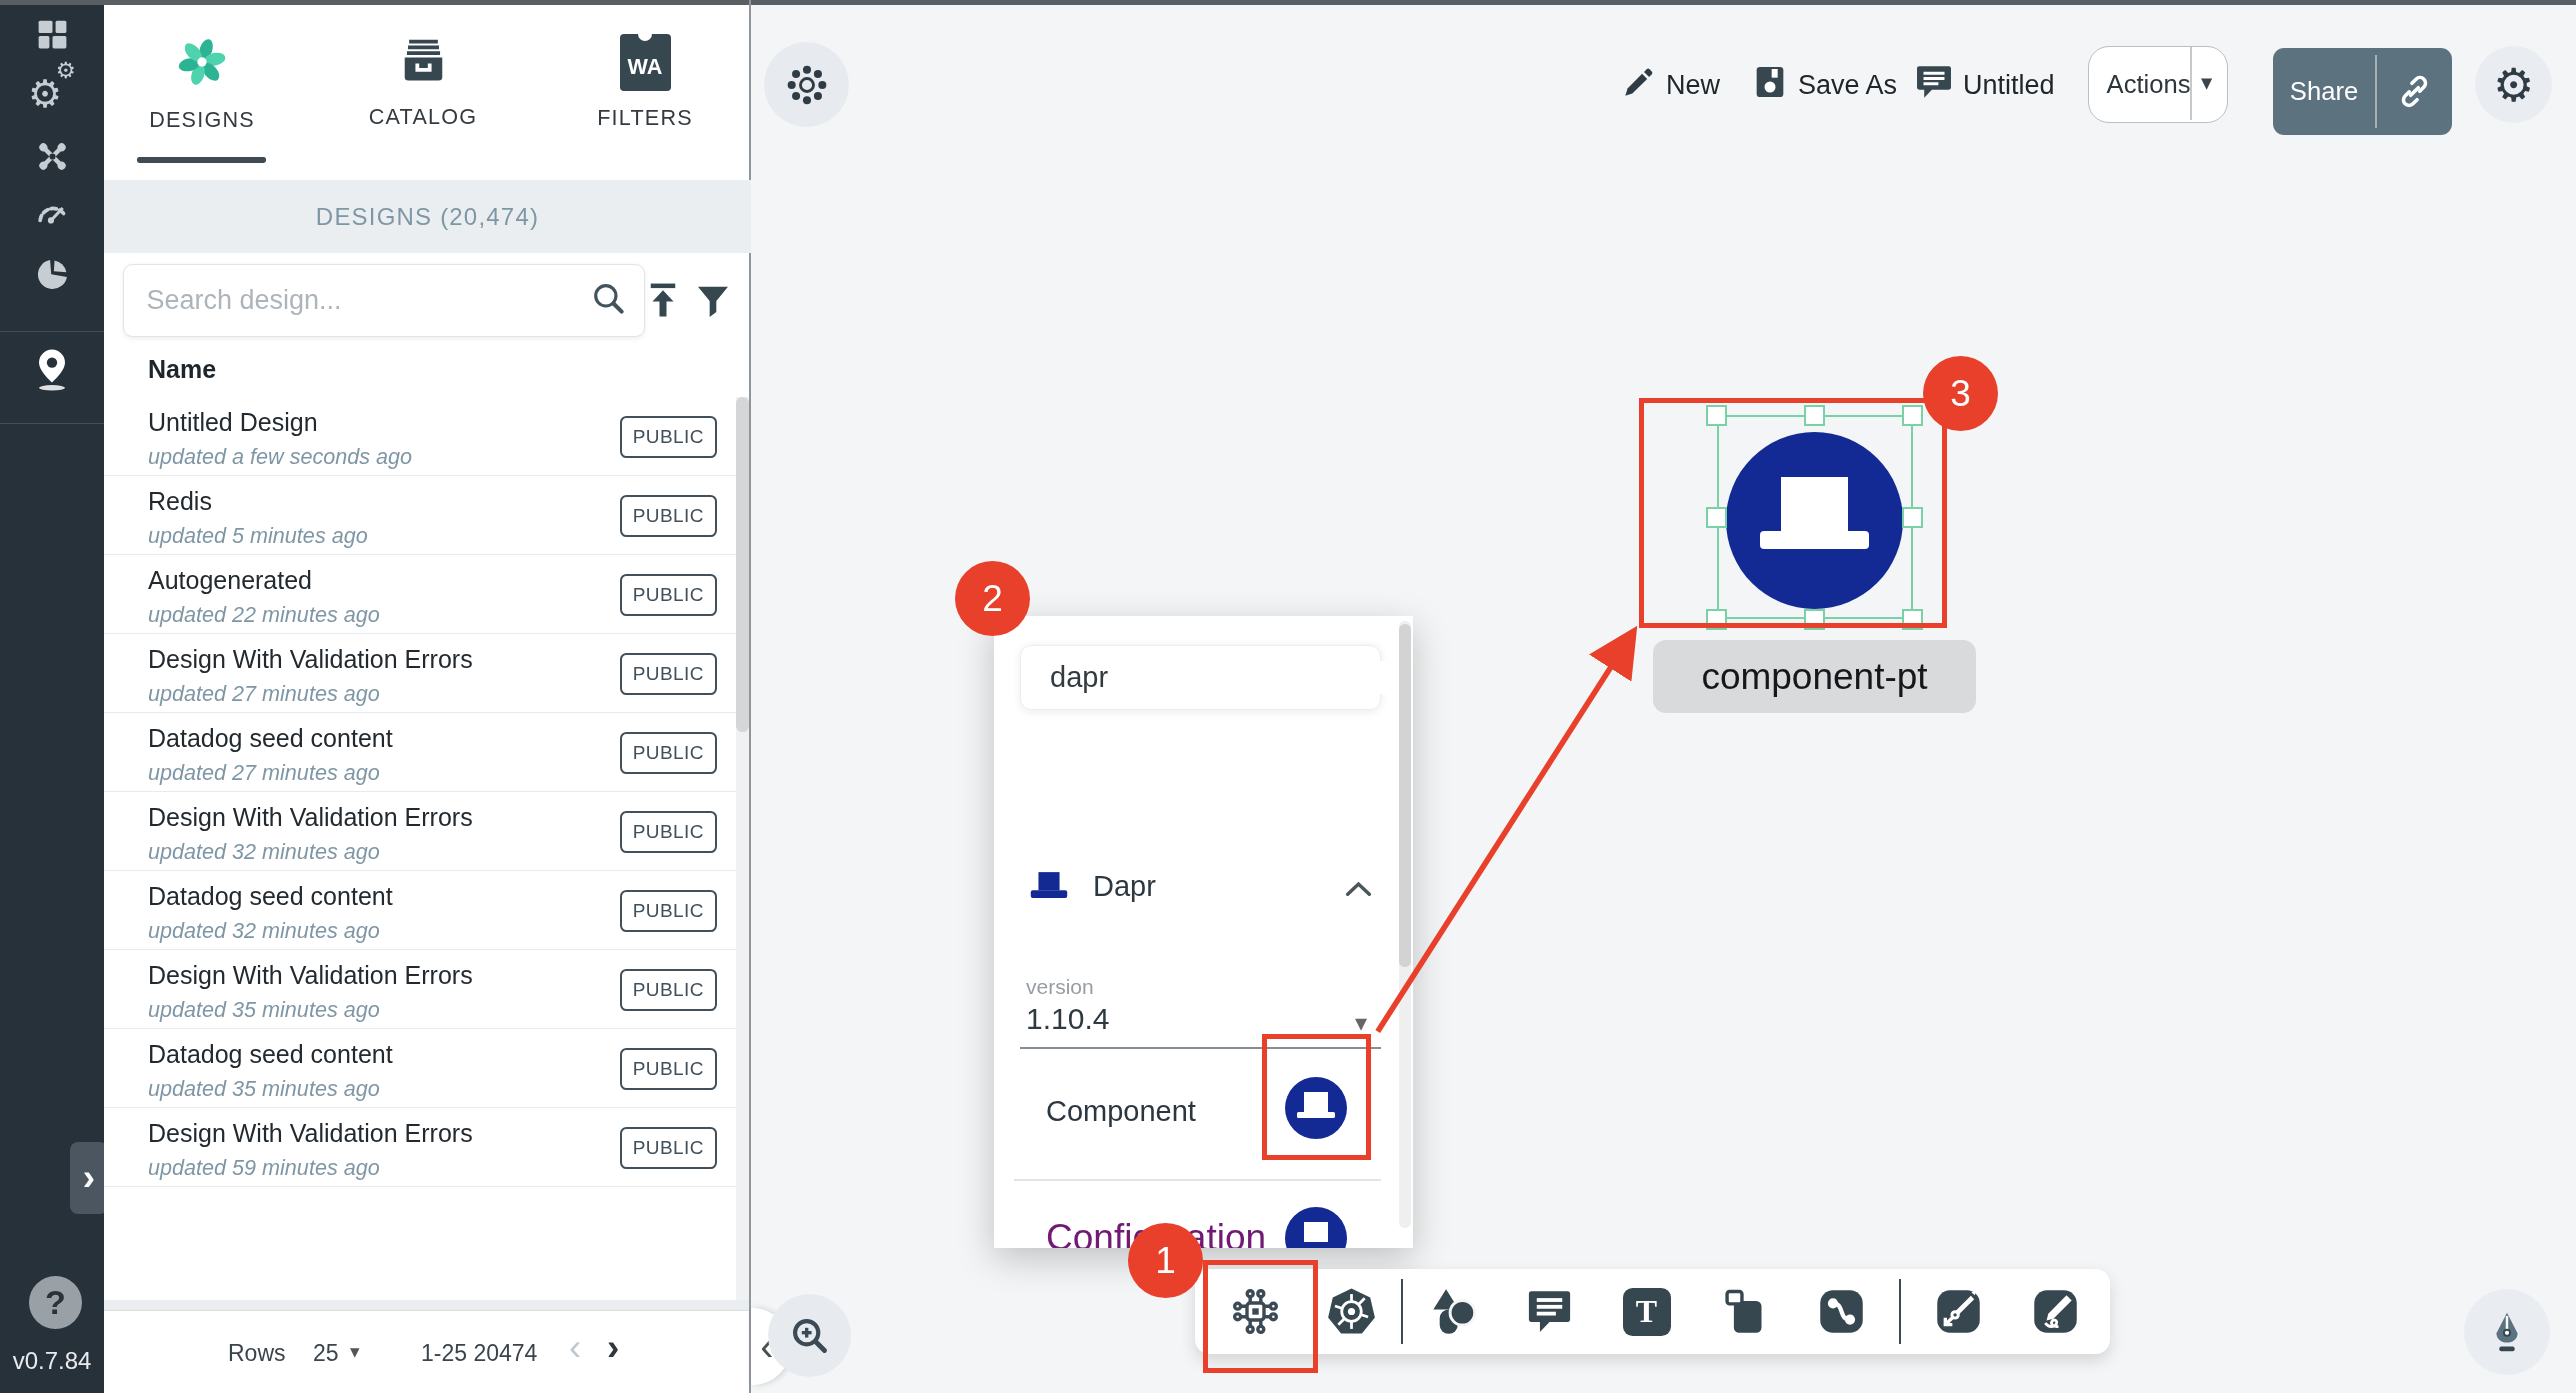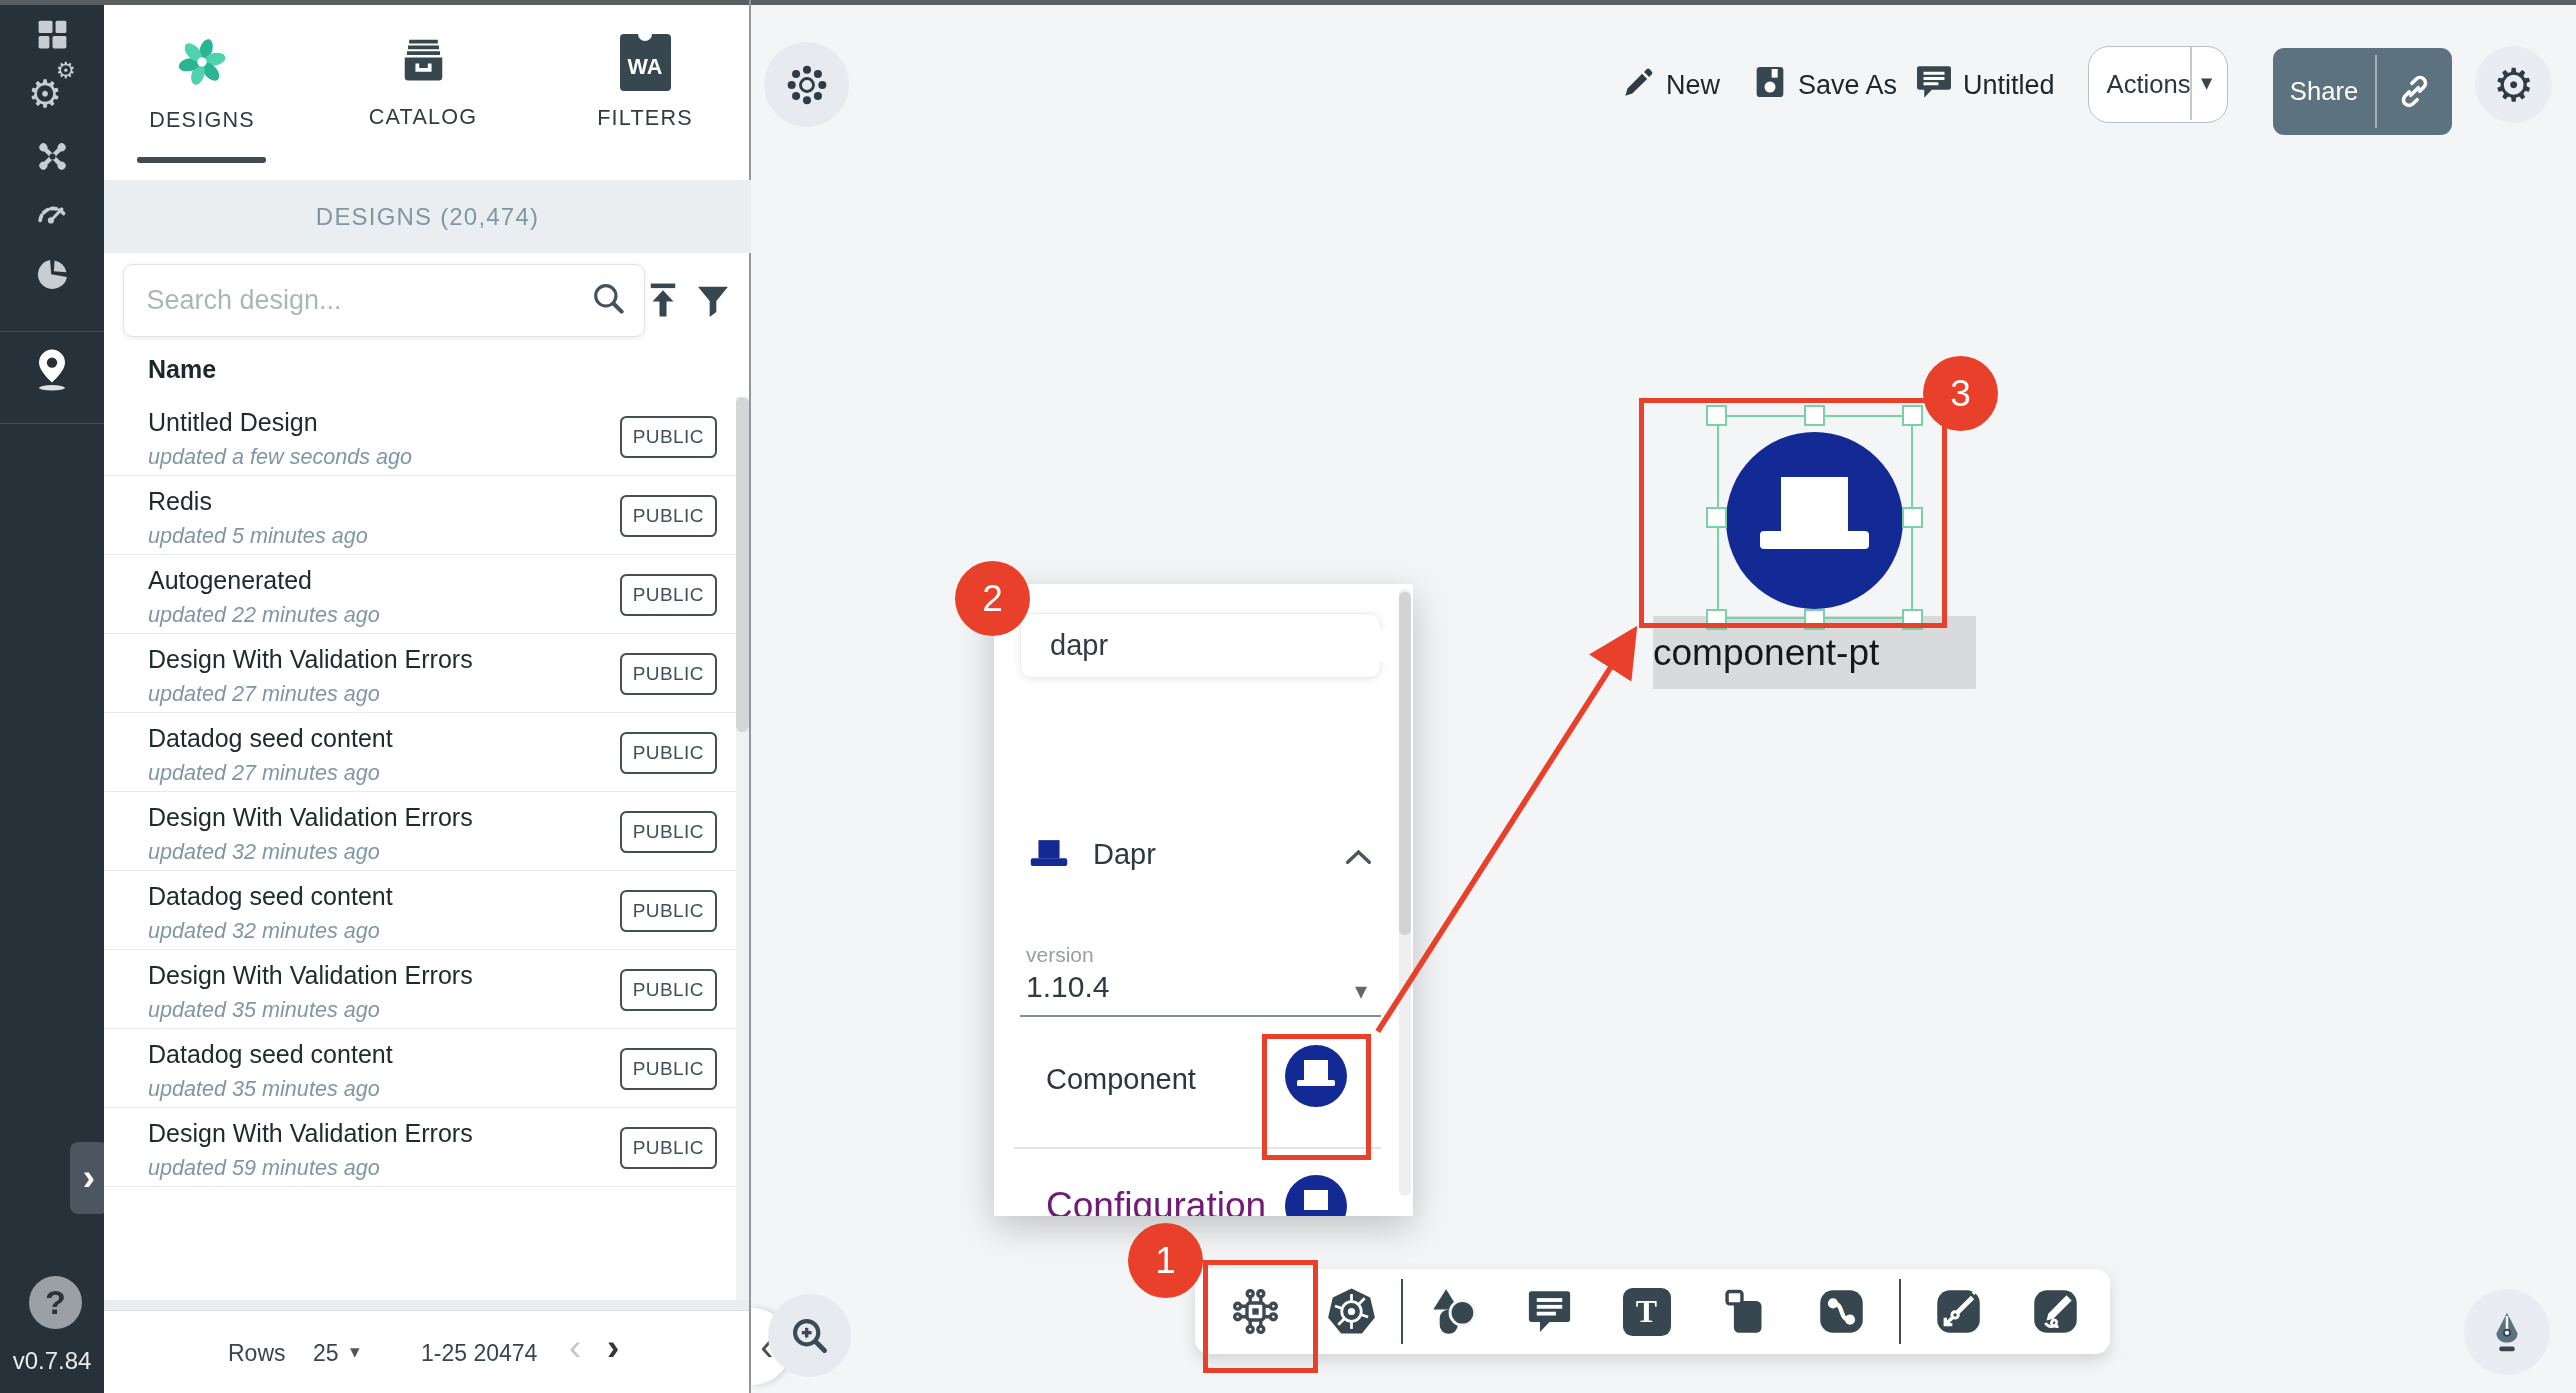--- a/index.html
+++ b/index.html
@@ -38,36 +38,36 @@
   .footer{left:104px;top:1310px;width:645px;height:83px;background:#fff;border-top:1.6px solid #dcdddd}
   .footer-item{position:absolute;top:1340px;font-size:23px;color:#3a444c}
   
   .canvas-bg{left:751px;top:4.8px;width:1825px;height:1389px;background:#f4f5f6}
   .collapse-handle{left:751px;top:1308px;width:40px;height:77px;background:#fff;border-radius:0 40px 40px 0;box-shadow:2.4px 0 6.4px rgba(0,0,0,.15);display:flex;align-items:center;justify-content:center;color:#4a4f54;font-size:40px;padding-right:8px}
   
   .hdr-label{font-size:27px;color:#20272c}
   .actions-btn{left:2088px;top:46px;width:140px;height:77px;border:1.6px solid #b9bfc3;border-radius:21px;background:#fff;display:flex;align-items:center}
   .share-btn{left:2273px;top:48px;width:179px;height:87px;border-radius:11.2px;background:#5c737f;display:flex;align-items:center;overflow:hidden}
   
-  .modal{left:994px;top:584px;width:419px;height:632px;background:#fff;border-radius:0;box-shadow:0 11.2px 35px rgba(0,0,0,.22);overflow:hidden}
+  .modal{left:994px;top:616px;width:419px;height:632px;background:#fff;border-radius:0;box-shadow:0 11.2px 35px rgba(0,0,0,.22);overflow:hidden}
   .m-input{position:absolute;left:26px;top:29px;width:361px;height:65px;border:1.6px solid #ececec;border-radius:11.2px;box-shadow:0 1.6px 8px rgba(0,0,0,.08);display:flex;align-items:center;padding:0 21px 0 29px}
   .m-input input{flex:1;border:none;outline:none;font-size:29px;color:#333b41;font-family:inherit}
   .m-band{position:absolute;left:0;top:120px;width:405px;height:83px;background:#e9edf1;display:flex;align-items:center;justify-content:space-between;padding:0 38px 0 32px}
   .m-band-label{font-size:24px;letter-spacing:1.6px;color:#5a7684}
   .m-divider{position:absolute;left:20px;width:367px;height:1.6px;background:#e4e4e4}
   .m-scroll{position:absolute;right:2.4px;top:4.8px;width:11.2px;height:607px;background:#efefef;border-radius:5.6px}
   .m-thumb{position:absolute;right:2.4px;top:8px;width:11.2px;height:343px;background:#d3d3d3;border-radius:5.6px}
   
   .badge-circle{width:75px;height:75px;border-radius:50%;background:#e8402a;color:#fff;font-size:37px;display:flex;align-items:center;justify-content:center;z-index:40}
   .red-rect{border:5.6px solid #e8402a;z-index:30}
   
   .sel-box{left:1717px;top:415px;width:196px;height:204px;border:2.4px solid #79d2a6;z-index:5}
   .handle{position:absolute;width:21px;height:21px;background:#fff;border:2.4px solid #79d2a6;z-index:6}
   .node-circle{left:1726px;top:432px;width:177px;height:177px;border-radius:50%;background:#132a94;z-index:4}
-  .node-label{left:1653px;top:616px;width:323px;height:73px;background:#d8dadb;border-radius:1px;display:flex;align-items:center;font-size:37px;color:#15181a;z-index:3}
+  .node-label{left:1653px;top:640px;width:323px;height:73px;background:#d8dadb;border-radius:13px;display:flex;align-items:center;justify-content:center;font-size:37px;color:#15181a;z-index:3}
   
   .toolbar{left:1195px;top:1269px;width:915px;height:85px;background:#fff;border-radius:14.4px;box-shadow:0 6.4px 16px rgba(0,0,0,.13);z-index:10}
   .tb-icon{position:absolute;top:17px;width:51px;height:51px;display:flex;align-items:center;justify-content:center;cursor:pointer}
   .tb-div{position:absolute;top:9.6px;width:2.4px;height:65px;background:#3b4a54}
   .titem{width:51px;height:51px}
 </style>
 </head>
 <body>
 
 <div class="abs top-strip"></div>

